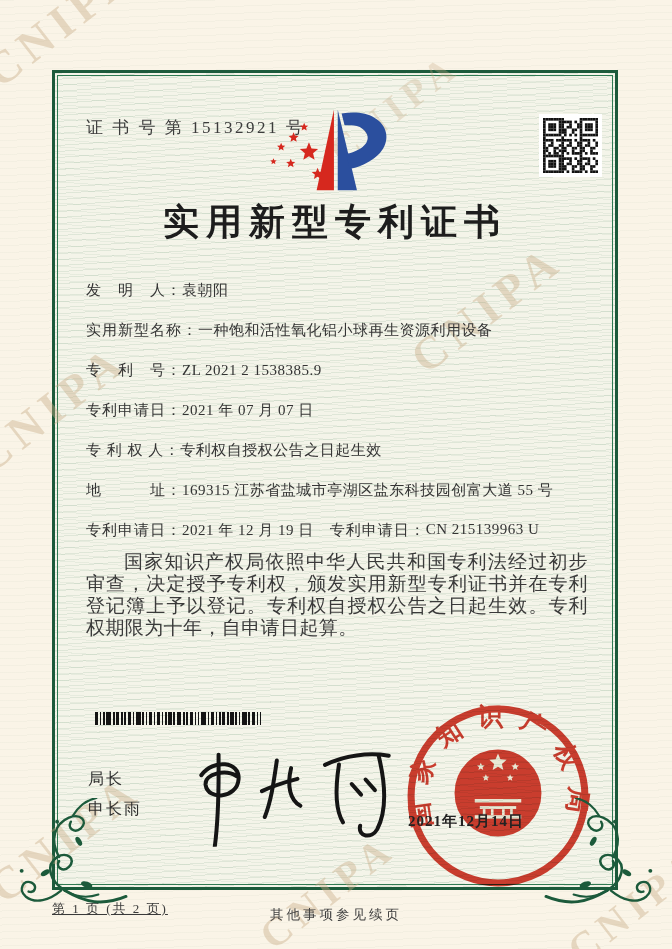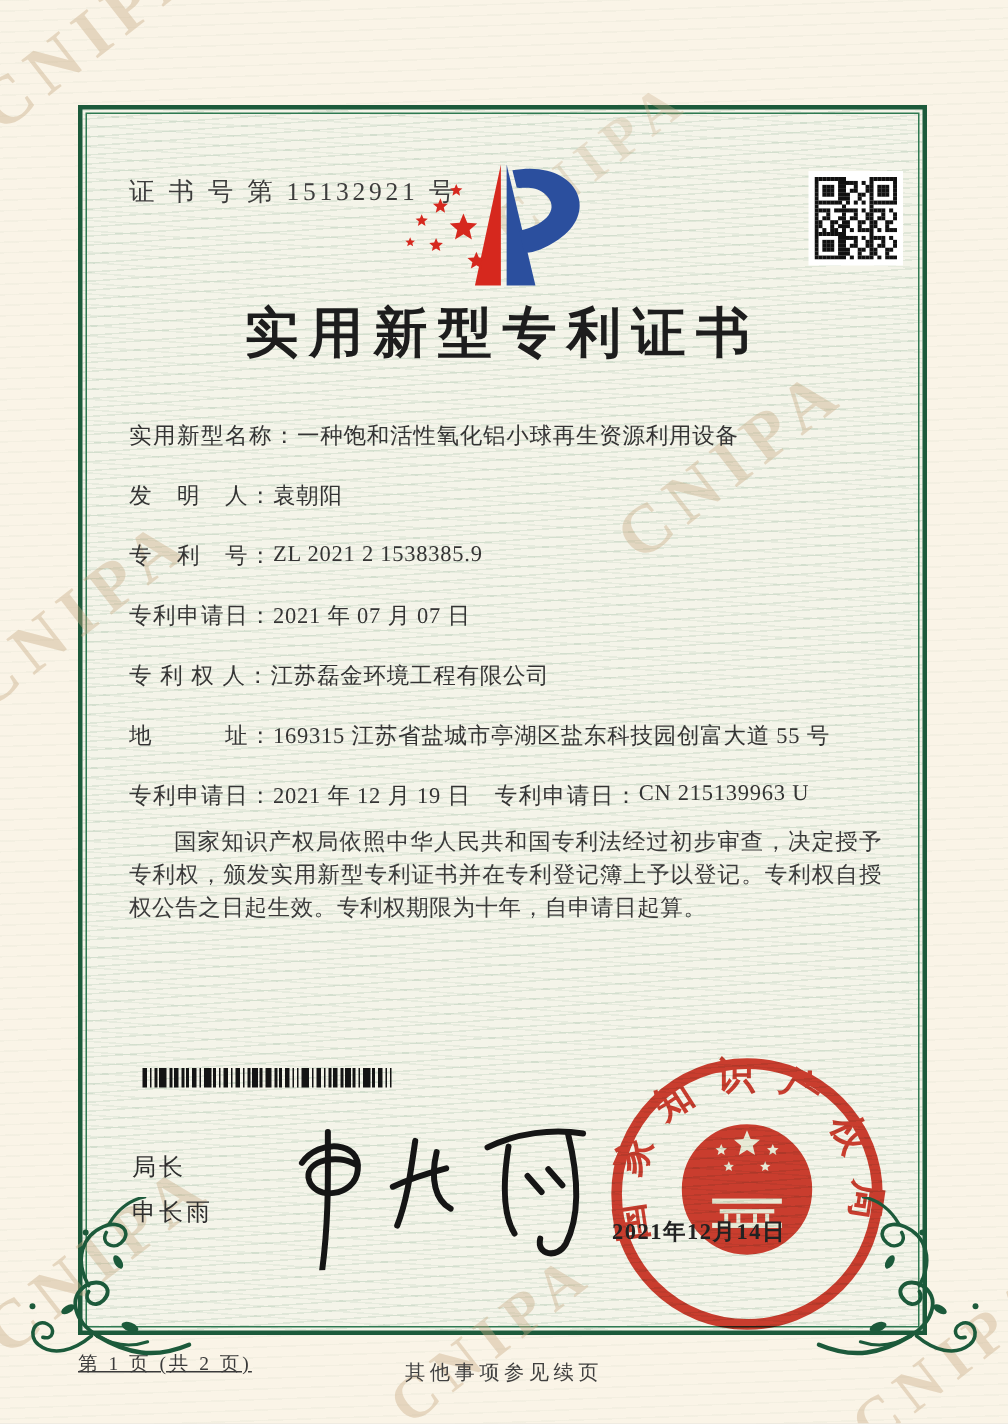--- a/index.html
+++ b/index.html
@@ -56,21 +56,21 @@
   #qr svg{display:block;}
   #title{
     left:52px;top:198px;width:566px;text-align:center;
     font-size:36px;font-weight:bold;letter-spacing:7px;color:#1d1d1d;
   }
   #fields{left:86px;top:270px;width:512px;}
   .field-row{height:40px;display:flex;align-items:center;font-size:15px;color:#343434;}
   .field-label{white-space:pre;letter-spacing:1px;}
   .field-value{white-space:pre;letter-spacing:.5px;}
   .pair2{margin-left:16px;display:flex;}
-  #paragraphs{left:86px;top:551px;width:502px;font-size:15px;line-height:22px;
+  #paragraphs{left:86px;top:551px;width:502px;font-size:19px;line-height:22px;
     text-align:justify;color:#3a3a3a;letter-spacing:.4px;}
   #paragraphs p{margin:0;text-indent:2em;}
   #barcode{left:95px;top:712px;height:13px;display:flex;align-items:stretch;}
   #barcode div{height:100%;}
   #sig-block{left:88px;top:764px;font-size:16px;color:#2e2e2e;letter-spacing:2px;line-height:30px;}
   #sig-script{left:192px;top:744px;width:205px;height:100px;transform:rotate(-2deg);}
   
   #seal{left:404px;top:702px;width:188px;height:188px;mix-blend-mode:multiply;opacity:.95;}
   #seal-date{
     left:408px;top:812px;width:180px;z-index:5;
@@ -395,38 +395,38 @@
         <rect x="20" y="16" width="1.02" height="1.02" fill="#111"></rect>
         <rect x="20" y="17" width="1.02" height="1.02" fill="#111"></rect>
         <rect x="20" y="20" width="1.02" height="1.02" fill="#111"></rect>
       </svg>
   </div>
 
   <div id="title" class="content">实用新型专利证书</div>
 
   <div id="fields" class="content">
     <div class="field-row">
+      <span class="field-label">发　明　人：</span>
+      <span class="field-value">袁朝阳</span>
+    </div>
+    <div class="field-row">
       <span class="field-label">实用新型名称：</span>
       <span class="field-value">一种饱和活性氧化铝小球再生资源利用设备</span>
     </div>
     <div class="field-row">
-      <span class="field-label">发　明　人：</span>
-      <span class="field-value">袁朝阳</span>
-    </div>
-    <div class="field-row">
       <span class="field-label">专　利　号：</span>
       <span class="field-value">ZL 2021 2 1538385.9</span>
     </div>
     <div class="field-row">
       <span class="field-label">专利申请日：</span>
       <span class="field-value">2021 年 07 月 07 日</span>
     </div>
     <div class="field-row">
       <span class="field-label">专 利 权 人：</span>
-      <span class="field-value">江苏磊金环境工程有限公司</span>
+      <span class="field-value">专利权自授权公告之日起生效</span>
     </div>
     <div class="field-row">
       <span class="field-label">地　　　址：</span>
       <span class="field-value">169315 江苏省盐城市亭湖区盐东科技园创富大道 55 号</span>
     </div>
     <div class="field-row">
       <span class="field-label">专利申请日：</span>
       <span class="field-value">2021 年 12 月 19 日</span>
       <span class="pair2">
         <span class="field-label">专利申请日：</span>

